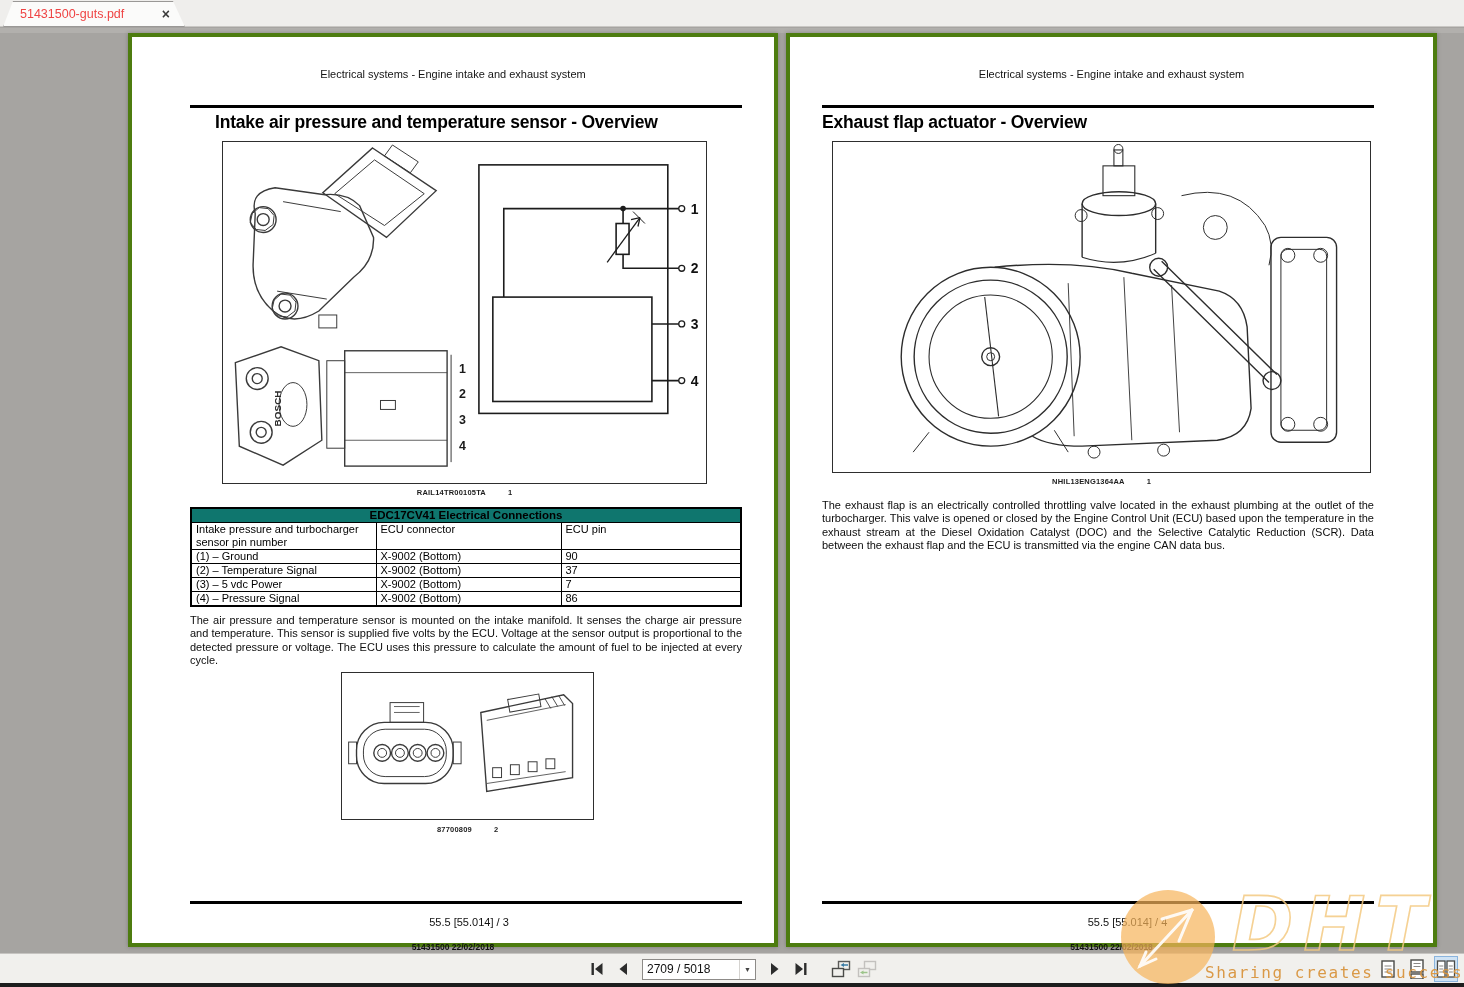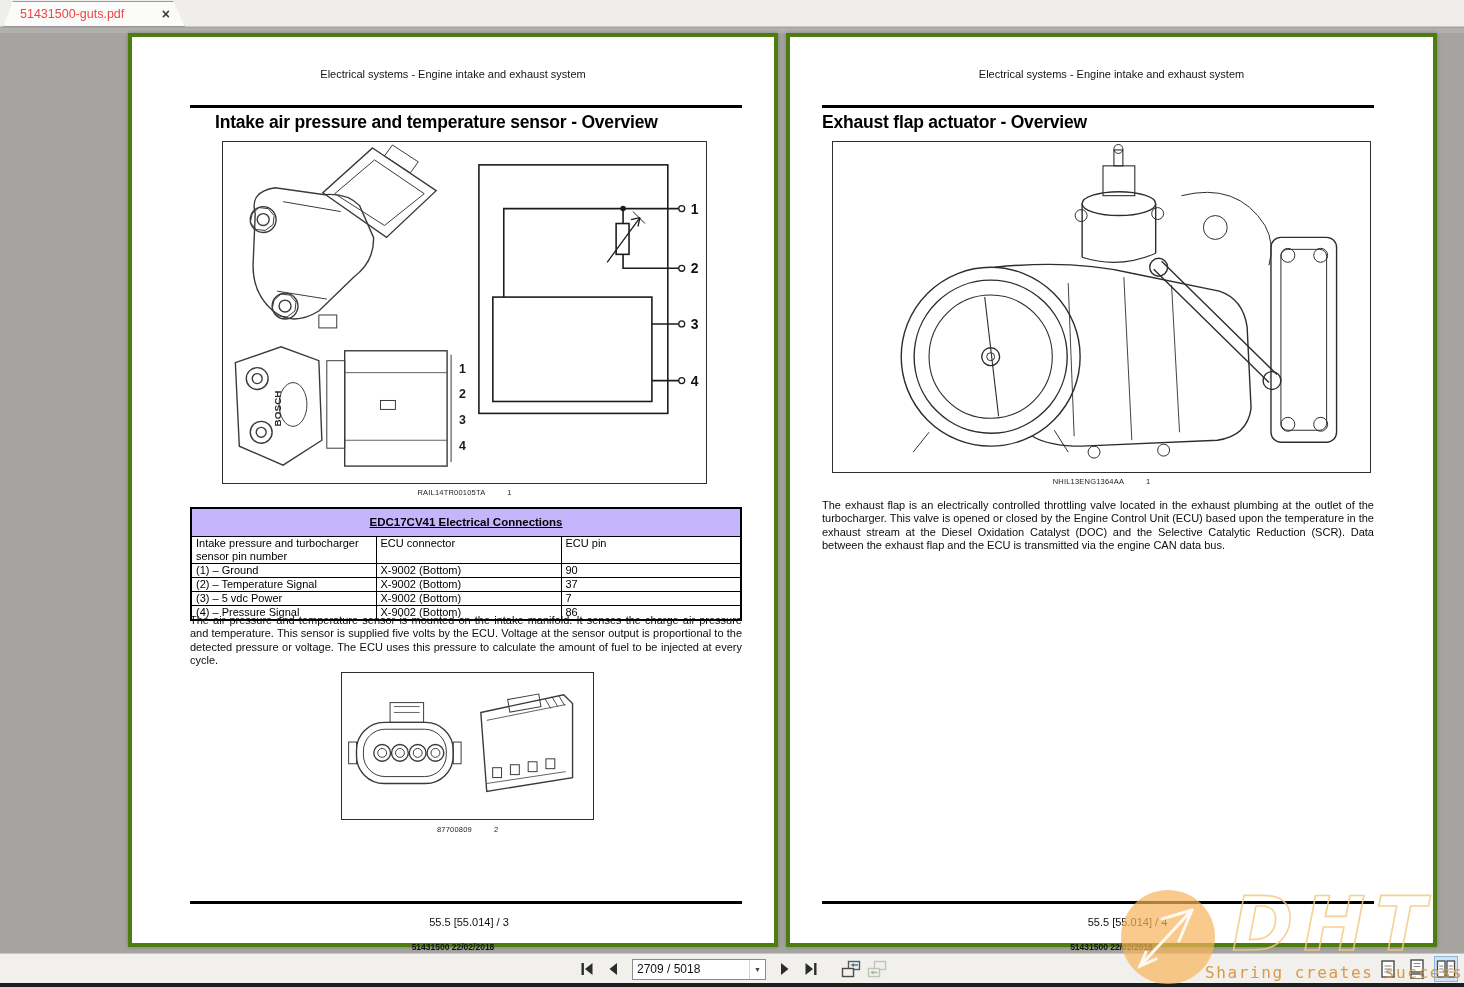--- a/index.html
+++ b/index.html
@@ -26,57 +26,57 @@
   .running-head { position:absolute; top:31px; left:0; right:0; text-align:center; font-size:11px; color:#141414; }
   .head-rule { position:absolute; height:2.5px; background:#000; }
   .page-left  .head-rule { top:68px; left:58px; width:552px; }
   .page-right .head-rule { top:68px; left:32px; width:552px; }
   .sec-title { position:absolute; top:75px; font-size:17.5px; font-weight:bold; color:#000; letter-spacing:-.2px; }
   .page-left  .sec-title { left:58px;margin-left:25px; }
   .page-right .sec-title { left:32px; }
 
   .fig { position:absolute; border:1px solid #2e2e2e; background:#fff; }
   .fig svg { display:block; width:100%; height:100%; }
-  .fig-cap { position:absolute; width:100%; text-align:center; font-size:7.5px; font-weight:normal; color:#1c1c1c; }
+  .fig-cap { position:absolute; width:100%; text-align:center; font-size:7.5px; font-weight:bold; color:#1c1c1c; }
   .fig-cap .cap-code { letter-spacing:.2px; }
   .fig-cap .cap-num { margin-left:22px; }
 
   .fig1 { left:90px;  top:104px; width:485px; height:343px; }
   .cap1 { left:90px;  top:451px; width:485px; }
   .fig2 { left:209px; top:635px; width:253px; height:148px; }
   .cap2 { left:209px; top:788px; width:253px; }
   .figR { left:42px;  top:104px; width:539px; height:332px; }
   .capR { left:42px;  top:440px; width:539px; }
 
   
   .conn-table { position:absolute; left:58px; top:470px; width:552px; border-collapse:collapse;
                 font-size:11px; color:#000; table-layout:fixed; }
   .conn-table, .conn-table td, .conn-table th { border:1px solid #000; }
   .conn-table { border:2px solid #000; }
-  .conn-table .t-title { background:#c4b5fd; font-weight:bold; text-align:center; font-size:11.5px; padding:0 2px; height:28px; line-height:13px;text-decoration:underline; }
+  .conn-table .t-title { background:#0f766e; font-weight:bold; text-align:center; font-size:11.5px; padding:0 2px; height:14px; line-height:13px; }
   .conn-table th { font-weight:normal; text-align:left; vertical-align:top; padding:0 4px; line-height:13px; height:27px; }
   .conn-table td { padding:0 4px; height:14px; line-height:13px; vertical-align:middle; }
   .col-a { width:185px; } .col-b { width:185px; } .col-c { width:180px; }
 
   .body-par { position:absolute; font-size:11px; line-height:13.4px; color:#0d0d0d; text-align:justify; }
   .page-left  .body-par { left:58px; top:577px; width:552px; }
   .page-right .body-par { left:32px; top:462px; width:552px; }
 
   .foot-rule { position:absolute; top:864px; height:2.5px; background:#000; }
   .page-left  .foot-rule { left:58px; width:552px; }
   .page-right .foot-rule { left:32px; width:552px; }
   .foot-ref { position:absolute; top:905px; left:0; right:0; text-align:center; font-size:8.5px; font-weight:bold; color:#111; }
   .foot-sec { position:absolute; top:879px; left:0; right:0; text-align:center; font-size:11px; color:#111;padding-left:32px; }
 
   
   .toolbar { position:absolute; left:0; right:0; bottom:0; height:34px; background:#f1f0ed; border-top:1px solid #c6c4c1; }
   .toolbar-inner { position:absolute; top:0; left:0; right:0; height:30px; display:flex; align-items:center; justify-content:center; gap:4px; }
   .tb-btn { background:transparent; border:none; width:22px; height:22px; display:flex; align-items:center; justify-content:center; cursor:pointer; padding:0; }
   .tb-btn svg { display:block; }
-  .page-field { display:flex; align-items:center; background:#fff; border:1px solid #8d8b88; height:21px; width:134px; margin:0 4px; }
+  .page-field { display:flex; align-items:center; background:#fff; border:1px solid #8d8b88; height:21px; width:114px; margin:0 4px; }
   .page-field input { border:none; outline:none; flex:1; min-width:0; height:100%; font-family:"Liberation Sans",sans-serif; font-size:12px; padding:0 4px; color:#111; background:transparent; }
   .page-field .caret { font-size:7px; color:#444; padding:0 4px; border-left:1px solid #d5d3d0; align-self:stretch; display:flex; align-items:center; cursor:pointer; }
   .tb-gap { width:10px; }
   .view-icons { position:absolute; right:6px; top:0; height:30px; display:flex; align-items:center; gap:5px; }
   .vi-btn { background:transparent; border:1px solid transparent; width:24px; height:26px; display:flex; align-items:center; justify-content:center; cursor:pointer; padding:0; }
   .vi-btn.active { background:#cfe3f5; border:1px solid #8ab4dd; }
   .window-edge { position:absolute; left:0; right:0; bottom:0; height:4px; background:#1d1d1d; }
 
   
   .watermark { position:absolute; left:1060px; top:858px; width:404px; height:129px; pointer-events:none; z-index:60; }

